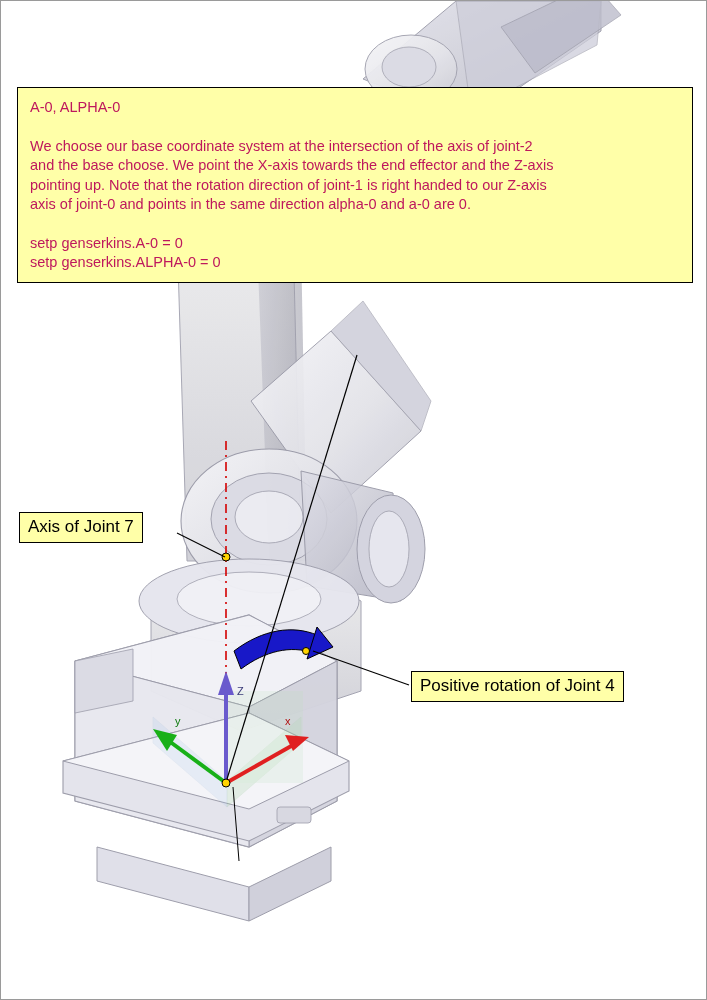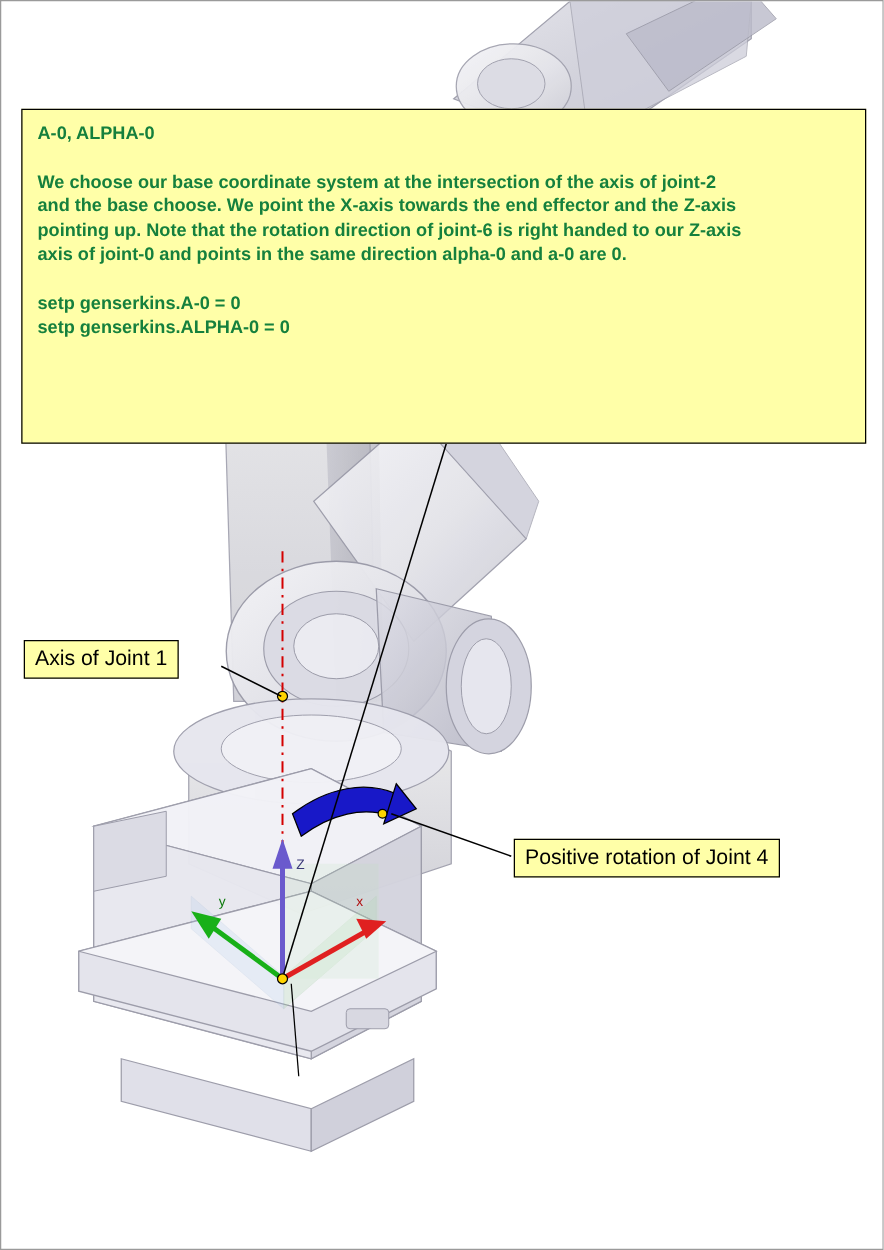--- a/index.html
+++ b/index.html
@@ -28,26 +28,25 @@
   .callout {
     position: absolute;
     background: #ffffa8;
     border: 1px solid #000000;
     box-sizing: border-box;
   }
   .main-note {
     left: 16px;
     top: 86px;
     width: 676px;
-    height: 268px;
+    height: 196px;
     padding: 10px 12px;
     font-size: 14.5px;
     line-height: 19.5px;
-    color: #15803d;
-    font-weight: bold;
+    color: #be185d;
   }
   .main-note .note-line {
     white-space: pre-wrap;
   }
   .main-note .gap {
     height: 19px;
   }
   .tag {
     font-size: 17px;
     color: #000000;
@@ -183,28 +182,28 @@
     <line x1="356" y1="354" x2="226" y2="778" stroke="#000000" stroke-width="1.2"></line>
     <line x1="176" y1="532" x2="224" y2="556" stroke="#000000" stroke-width="1.2"></line>
     <line x1="408" y1="684" x2="312" y2="650" stroke="#000000" stroke-width="1.2"></line>
   </svg>
 
   <div class="callout main-note">
     <div class="note-line">A-0, ALPHA-0</div>
     <div class="gap"></div>
     <div class="note-line">We choose our base coordinate system at the intersection of the axis of joint-2</div>
     <div class="note-line">and the base choose. We point the X-axis towards the end effector and the Z-axis</div>
-    <div class="note-line">pointing up. Note that the rotation direction of joint-6 is right handed to our Z-axis</div>
+    <div class="note-line">pointing up. Note that the rotation direction of joint-1 is right handed to our Z-axis</div>
     <div class="note-line">axis of joint-0 and points in the same direction alpha-0 and a-0 are 0.</div>
     <div class="gap"></div>
     <div class="note-line">setp genserkins.A-0 = 0</div>
     <div class="note-line">setp genserkins.ALPHA-0 = 0</div>
   </div>
 
   <div class="callout tag tag-axis">
-    <span>Axis of Joint 1</span>
+    <span>Axis of Joint 7</span>
   </div>
 
   <div class="callout tag tag-rot">
     <span>Positive rotation of Joint 4</span>
   </div>
 
 </div>
 
 </body></html>

